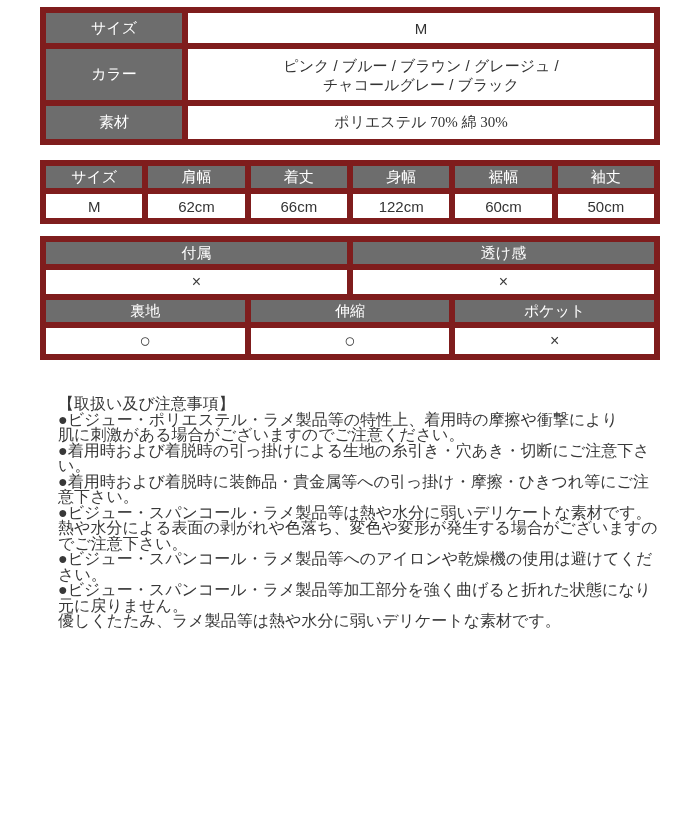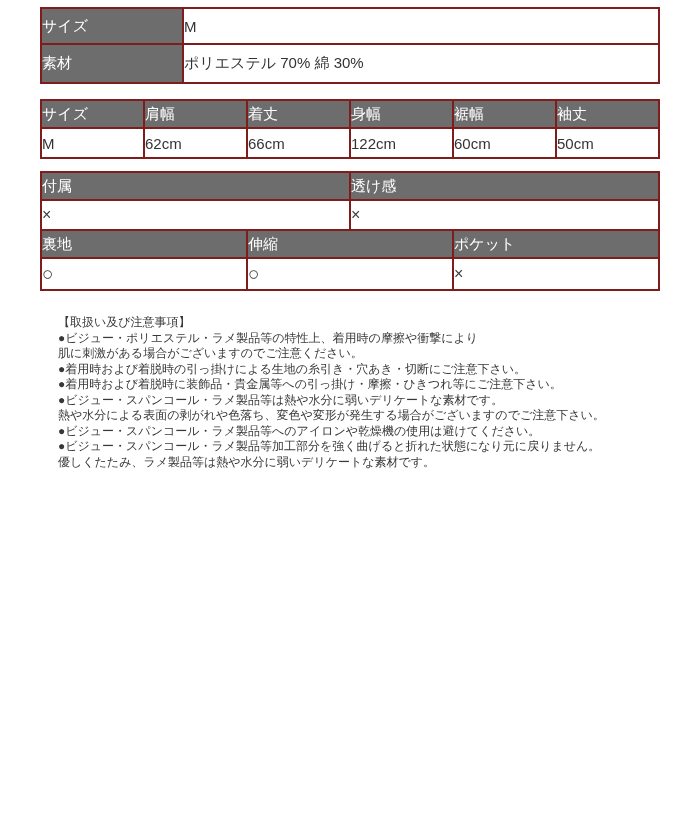--- a/index.html
+++ b/index.html
@@ -20,76 +20,81 @@
     left: 40px;
     top: 7px;
     width: 620px;
   }
   table {
     border-collapse: collapse;
     width: 620px;
     table-layout: fixed;
   }
   th, td {
-    border: 2px solid #7f1d1d;
-    text-align: left;
+    border: 6px solid #7f1d1d;
+    text-align: center;
     vertical-align: middle;
     font-size: 15px;
     font-weight: normal;
   }
   th {
     background: #6d6d6d;
     color: #ffffff;
     font-weight: 500;
   }
   td {
     background: #ffffff;
     color: #333333;
   }
   
   .spec-table .label-col { width: 142px; }
   .spec-table tr.r1 th, .spec-table tr.r1 td { height: 36px; }
   .spec-table tr.r2 th, .spec-table tr.r2 td { height: 57px; }
-  .spec-table tr.r3 th, .spec-table tr.r3 td { height: 39px; }
+  .spec-table tr.r3 th, .spec-table tr.r3 td { height: 39px; font-family: Liberation Serif, serif; }
   .multiline { white-space: pre-line; line-height: 19px; }
   
   .meas-table { margin-top: 15px; }
   .meas-table th { height: 28px; }
   .meas-table td { height: 30px; }
   
   .feat-table { margin-top: 12px; }
   .feat-table th { height: 28px; }
   .feat-table td { height: 30px; }
   .feat-table tr.last td { height: 32px; }
   .sym { font-size: 16px; color: #3d3d3d; }
   .sym-circle { font-size: 19px; }
   
   .care-notes {
-    margin-top: 24px;
+    margin-top: 36px;
     padding-left: 18px;
-    font-size: 12px;
+    font-size: 16px;
     line-height: 15.5px;
     color: #383838;
   }
 </style>
 </head>
 <body>
 
 <div class="page">
   <div class="content">
 
     <table class="spec-table">
       <colgroup>
           <col class="label-col">
           <col>
         </colgroup>
       <tbody>
           <tr class="r1">
         <th>サイズ</th>
         <td>M</td>
+      </tr>
+      <tr class="r2">
+        <th>カラー</th>
+        <td class="multiline">ピンク / ブルー / ブラウン / グレージュ /
+チャコールグレー / ブラック</td>
       </tr>
       <tr class="r3">
         <th>素材</th>
         <td>ポリエステル 70%  綿 30%</td>
       </tr>
     </tbody>
       </table>
 
     <table class="meas-table">
       <tbody>

